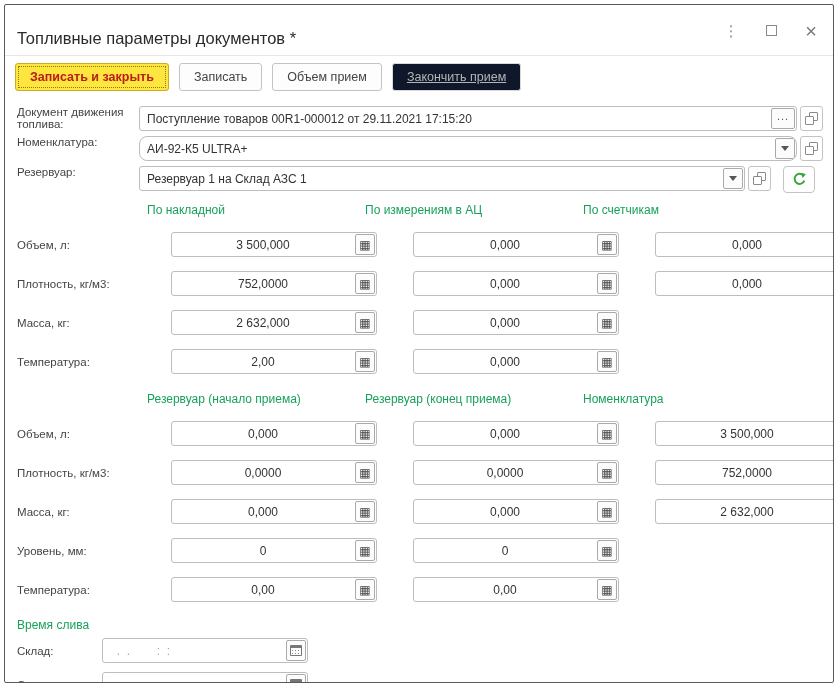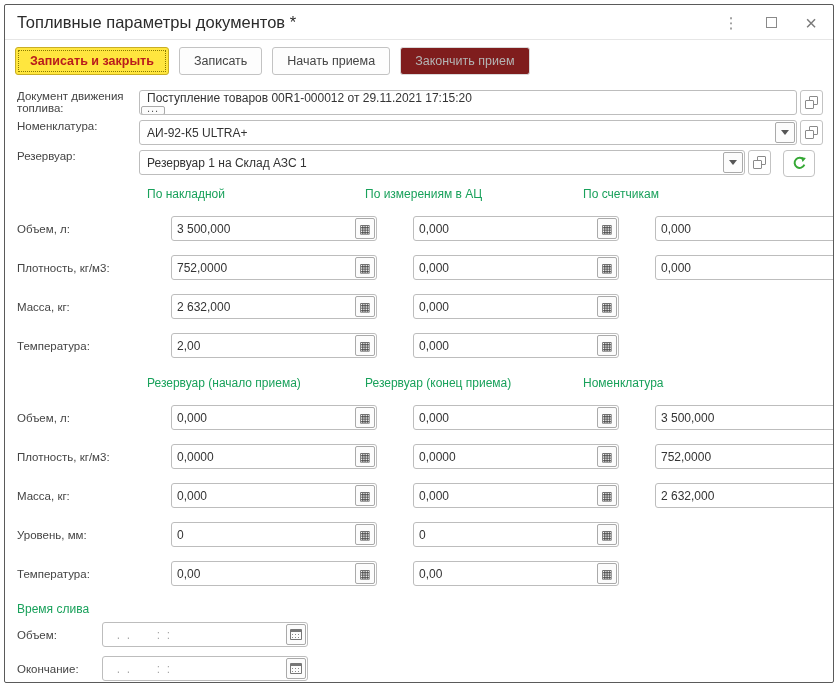--- a/index.html
+++ b/index.html
@@ -5,30 +5,30 @@
   :root{
     --accent-green:#19a15b; --button-yellow:#ffe63e; --button-yellow-border:#c9ae25;
     --window-border:#5a5a5a; --field-border:#bdbdbd; --label-color:#444444;
     --value-color:#333333; --disabled-color:#b4b4b4; --refresh-green:#35a835;
   }
   *{box-sizing:border-box; margin:0; padding:0;}
   html,body{background:#fff;}
   body{font-family:"Liberation Sans", sans-serif; width:840px; height:689px; overflow:hidden;}
   .window{margin:4px; width:830px; height:679px; background:#fff; border:1px solid var(--window-border); border-radius:2px; overflow:hidden;}
   .titlebar{display:flex; align-items:center; justify-content:space-between; padding:8px 14px 7px 12px; border-bottom:1px solid #e6e6e6;}
-  .title{font-size:16.5px; color:#2b2b2b;}
+  .title{font-size:16.5px; color:#2b2b2b;margin-top:16px;}
   .winctrls{display:flex; align-items:center; gap:24px; color:#777;}
   .ctrl{cursor:pointer; display:inline-flex; align-items:center; justify-content:center; width:16px; height:16px;}
   .dots{font-size:15px; color:#8a8a8a; letter-spacing:0;}
   .maxbox{width:11px; height:11px; border:1px solid #8a8a8a; display:inline-block;}
   .closex{font-size:20px; font-weight:300; color:#7a7a7a; line-height:1;}
   .toolbar{display:flex; align-items:center; gap:10px; padding:7px 10px 8px 10px;}
   .btn{height:28px; padding:0 14px; font-family:"Liberation Sans",sans-serif; font-size:12.5px; color:#444; background:#fdfdfd; border:1px solid #c3c3c3; border-radius:3px; cursor:pointer; white-space:nowrap;}
   .btn.primary{background:var(--button-yellow); border:1px solid var(--button-yellow-border); font-weight:bold; color:#b91c1c; outline:1px dotted #8a7a00; outline-offset:-4px;}
-  .btn:disabled{color:var(--disabled-color); border-color:#d9d9d9; background:#7f1d1d; cursor:default;}
+  .btn:disabled{color:var(--disabled-color); border-color:#d9d9d9; background:#0f172a; cursor:default;text-decoration:underline;}
   .content{padding:2px 10px 0 12px;}
   .frow{display:flex; margin:5px 0; height:25px;}
   .lbl{font-size:11.5px; color:var(--label-color); flex:none;}
   .frow .lbl{width:122px; padding-right:4px;}
   .tgroup{display:flex; align-items:stretch; height:25px; border:1px solid var(--field-border); border-radius:3px; background:#fff; overflow:hidden;}
   .tgroup input{flex:1; min-width:0; border:none; outline:none; background:transparent; font-family:"Liberation Sans",sans-serif; font-size:12px; color:var(--value-color); padding:0 7px;}
   .inbtn{flex:none; margin:1px; border:1px solid #aaa; border-radius:2px; background:#fcfcfc; display:flex; align-items:center; justify-content:center; cursor:pointer; padding:0;}
   .inbtn.wide{width:24px;}
   .inbtn.narrow{width:20px;}
   .ellipsis-txt{font-size:11px; color:#555; letter-spacing:1px; line-height:1; margin-top:-4px;}
@@ -37,21 +37,21 @@
   .open-icon{position:relative; width:13px; height:13px; display:inline-block;}
   .open-icon::before{content:""; position:absolute; right:0; top:0; width:7px; height:7px; border:1px solid #8a8a8a; border-radius:1px; background:#fff;}
   .open-icon::after{content:""; position:absolute; left:0; bottom:0; width:7px; height:7px; border:1px solid #8a8a8a; border-radius:1px; background:#fff;}
   .refresh-btn{flex:none; width:32px; height:27px; border:1px solid #c3c3c3; border-radius:4px; background:#fff; display:flex; align-items:center; justify-content:center; cursor:pointer; margin-left:12px;}
   .hrow{display:flex; margin:12px 0 9px 0;}
   .hrow .sp{width:130px; flex:none;}
   .ghead{width:206px; margin-right:12px; flex:none; font-size:12px; color:var(--accent-green);}
   .grow{display:flex; align-items:center; margin-bottom:2px; height:37px;gap:24px;}
   .grow .lbl{width:130px; padding-right:4px;}
   .cell{width:206px; margin-right:12px; flex:none; display:flex; align-items:stretch; height:25px; border:1px solid var(--field-border); border-radius:3px; background:#fff;}
-  .cell input{flex:1; min-width:0; border:none; outline:none; background:transparent; text-align:left; font-family:"Liberation Sans",sans-serif; font-size:12px; color:var(--value-color); padding:0 5px;}
+  .cell input{flex:1; min-width:0; border:none; outline:none; background:transparent; text-align:center; font-family:"Liberation Sans",sans-serif; font-size:12px; color:var(--value-color); padding:0 5px;}
   .calc-glyph{font-size:12px; color:#444; line-height:1;}
   .shead{font-size:12px; color:var(--accent-green); margin:10px 0 6px 0;}
   .drow{display:flex; align-items:center; margin-bottom:9px; height:25px;}
   .drow .lbl{width:85px; padding-right:4px;}
   .dcell{width:206px; flex:none; display:flex; align-items:stretch; height:25px; border:1px solid var(--field-border); border-radius:3px; background:#fff;}
   .dcell input{flex:1; min-width:0; border:none; outline:none; background:transparent; font-family:"Liberation Sans",sans-serif; font-size:12px; color:#999; padding:0 7px;}
   .dcell input::placeholder{color:#a9a9a9; opacity:1;}
   .cal-icon{width:12px; height:11px; border:1px solid #777; border-top-width:3px; border-radius:1px; background-image:radial-gradient(circle,#888 32%,transparent 40%); background-size:3px 3px; background-position:0 1px;}
 </style>
 </head>
@@ -70,42 +70,42 @@
         </span>
       <span class="ctrl">
           <span class="closex">×</span>
         </span>
     </div>
   </div>
 
   <div class="toolbar">
     <button class="btn primary">Записать и закрыть</button>
     <button class="btn">Записать</button>
-    <button class="btn">Начать приема</button>
+    <button class="btn">Объем прием</button>
     <button class="btn" disabled="">Закончить прием</button>
   </div>
 
   <div class="content">
 
     <div class="frow">
       <div class="lbl">Документ движения топлива:</div>
-      <div class="tgroup" style="width:668px;flex-direction:column;">
+      <div class="tgroup" style="width:668px;">
         <input value="Поступление товаров 00R1-000012 от 29.11.2021 17:15:20" style="">
         <button class="inbtn wide">
             <span class="ellipsis-txt">...</span>
           </button>
       </div>
       <button class="sqbtn">
           <span class="open-icon"></span>
         </button>
     </div>
 
     <div class="frow">
       <div class="lbl">Номенклатура:</div>
-      <div class="tgroup" style="width:668px;">
+      <div class="tgroup" style="width:668px;border-radius:8px;">
         <input value="АИ-92-К5 ULTRA+" style="">
         <button class="inbtn narrow">
             <span class="dd-icon"></span>
           </button>
       </div>
       <button class="sqbtn">
           <span class="open-icon"></span>
         </button>
     </div>
 
@@ -312,21 +312,21 @@
           <input value="0,00" style="">
           <button class="inbtn narrow">
             <span class="calc-glyph">▦</span>
           </button>
         </div>
     </div>
 
     <div class="shead">Время слива</div>
 
     <div class="drow">
-      <div class="lbl">Объем:</div>
+      <div class="lbl">Склад:</div>
       <div class="dcell">
         <input placeholder="  .  .        :  :" style="">
         <button class="inbtn narrow">
             <span class="cal-icon"></span>
           </button>
       </div>
     </div>
 
     <div class="drow">
       <div class="lbl">Окончание:</div>

